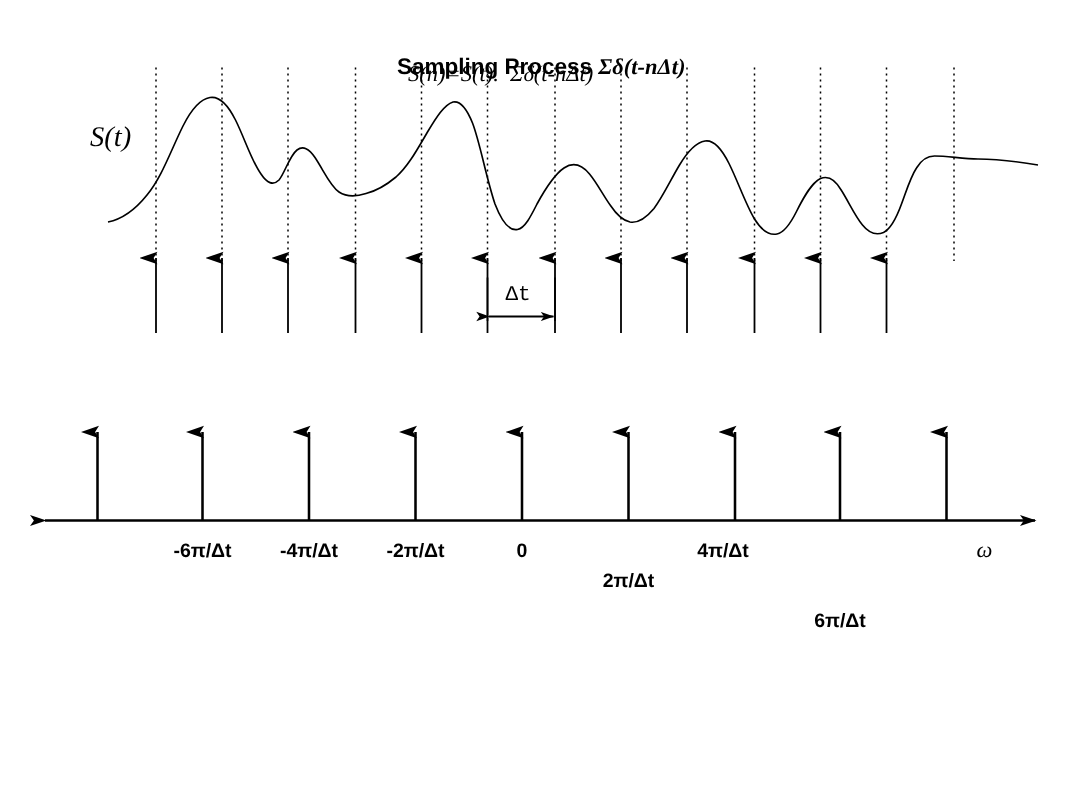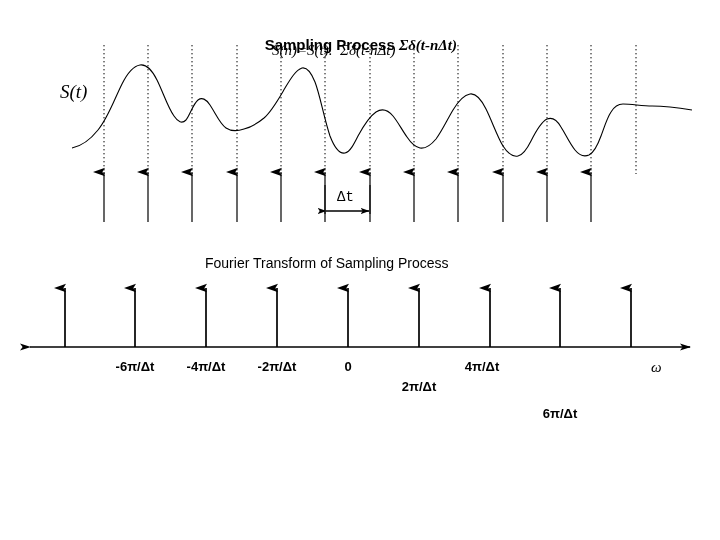--- a/index.html
+++ b/index.html
@@ -84,21 +84,20 @@
   <div class="txt title-sub" style="left:272px; top:43px;">S(n)=S(t).  Σδ(t-nΔt)</div>
 
   <div class="txt title-main" style="left:248px; top:22px;">
     <span>Sampling Process </span><span class="ital">Σδ(t-nΔt)</span>
   </div>
 
   <div class="txt label-st" style="left:60px; top:82px;">S(t)</div>
 
   <div class="txt dt-label" style="left:337px; top:190px;">Δt</div>
 
-  <div class="txt title-ft" style="left:205px; top:256px;">Fourier Transform of Sampling Process</div>
 
   <div id="tick-label-host">
       <div class="txt tick-label" style="left: 95px; top: 360px; width: 80px;">-6π/Δt</div>
       <div class="txt tick-label" style="left: 166px; top: 360px; width: 80px;">-4π/Δt</div>
       <div class="txt tick-label" style="left: 237px; top: 360px; width: 80px; text-align: center;">-2π/Δt</div>
       <div class="txt tick-label" style="left: 308px; top: 360px; width: 80px;">0</div>
       <div class="txt tick-label" style="left: 379px; top: 380px; width: 80px;">2π/Δt</div>
       <div class="txt tick-label" style="left: 442px; top: 360px; width: 80px;">4π/Δt</div>
       <div class="txt tick-label" style="left: 520px; top: 360px; width: 80px; margin-top: 47px;">6π/Δt</div>
     </div>

